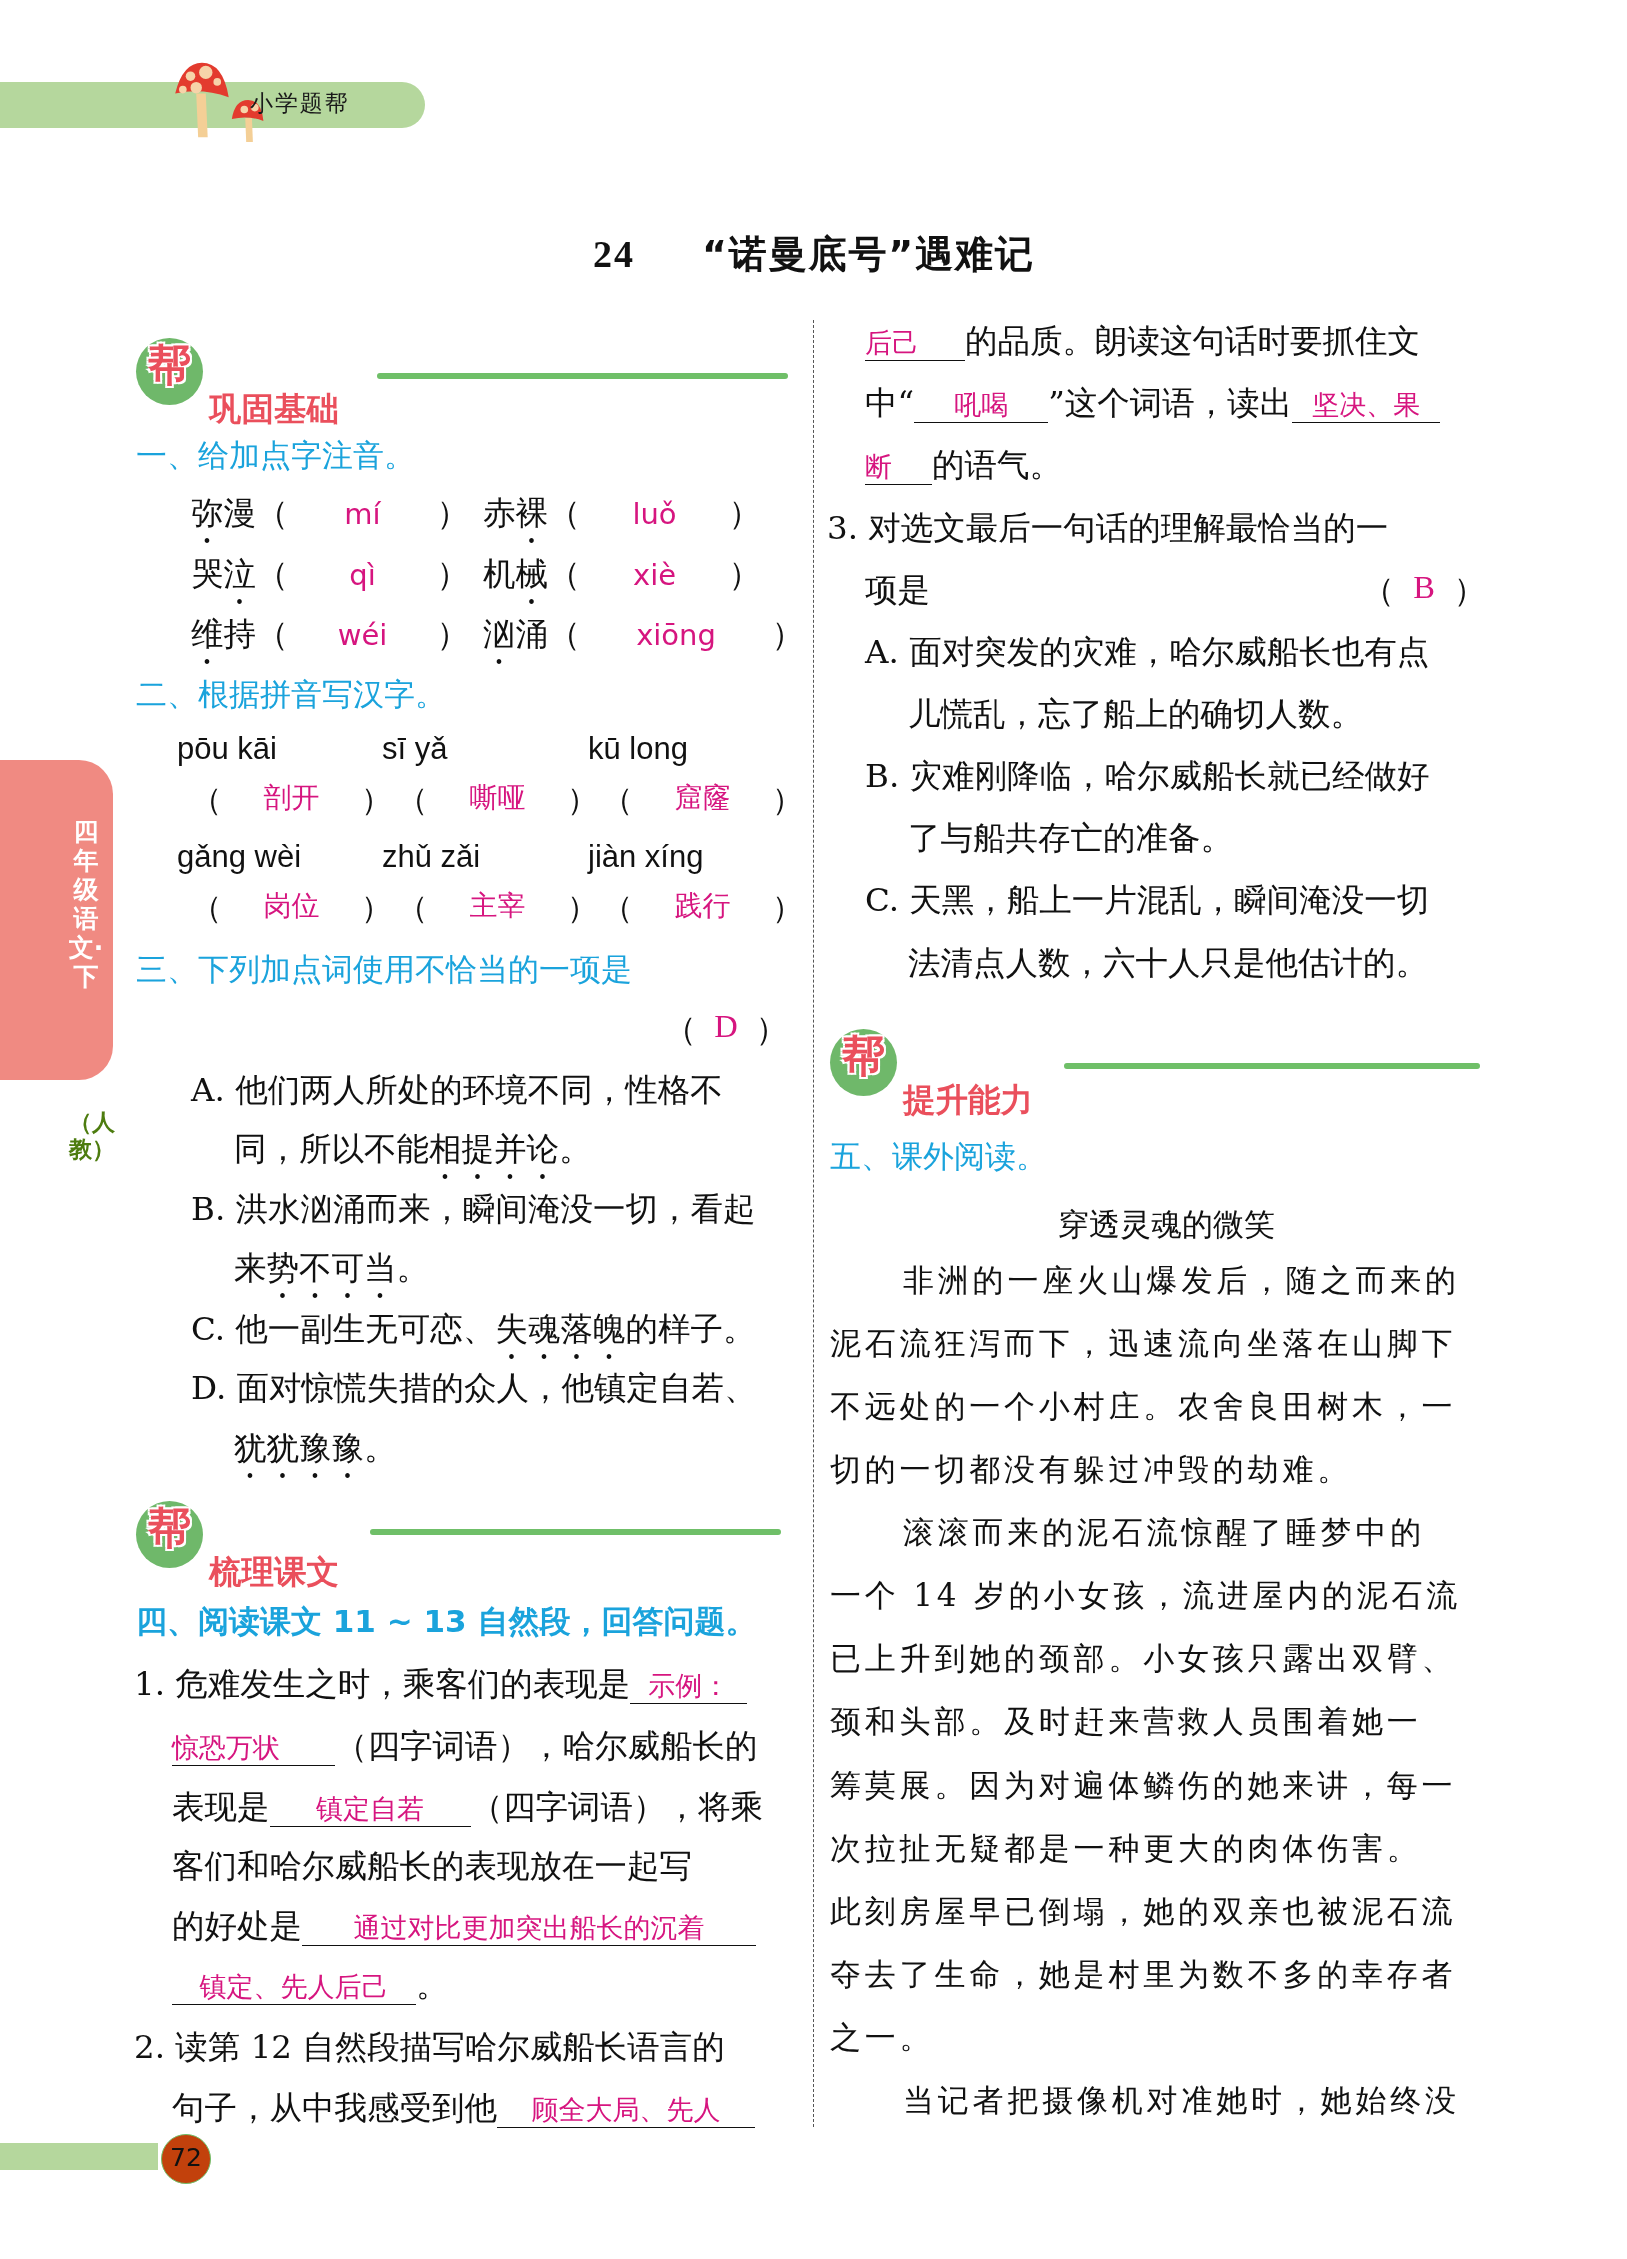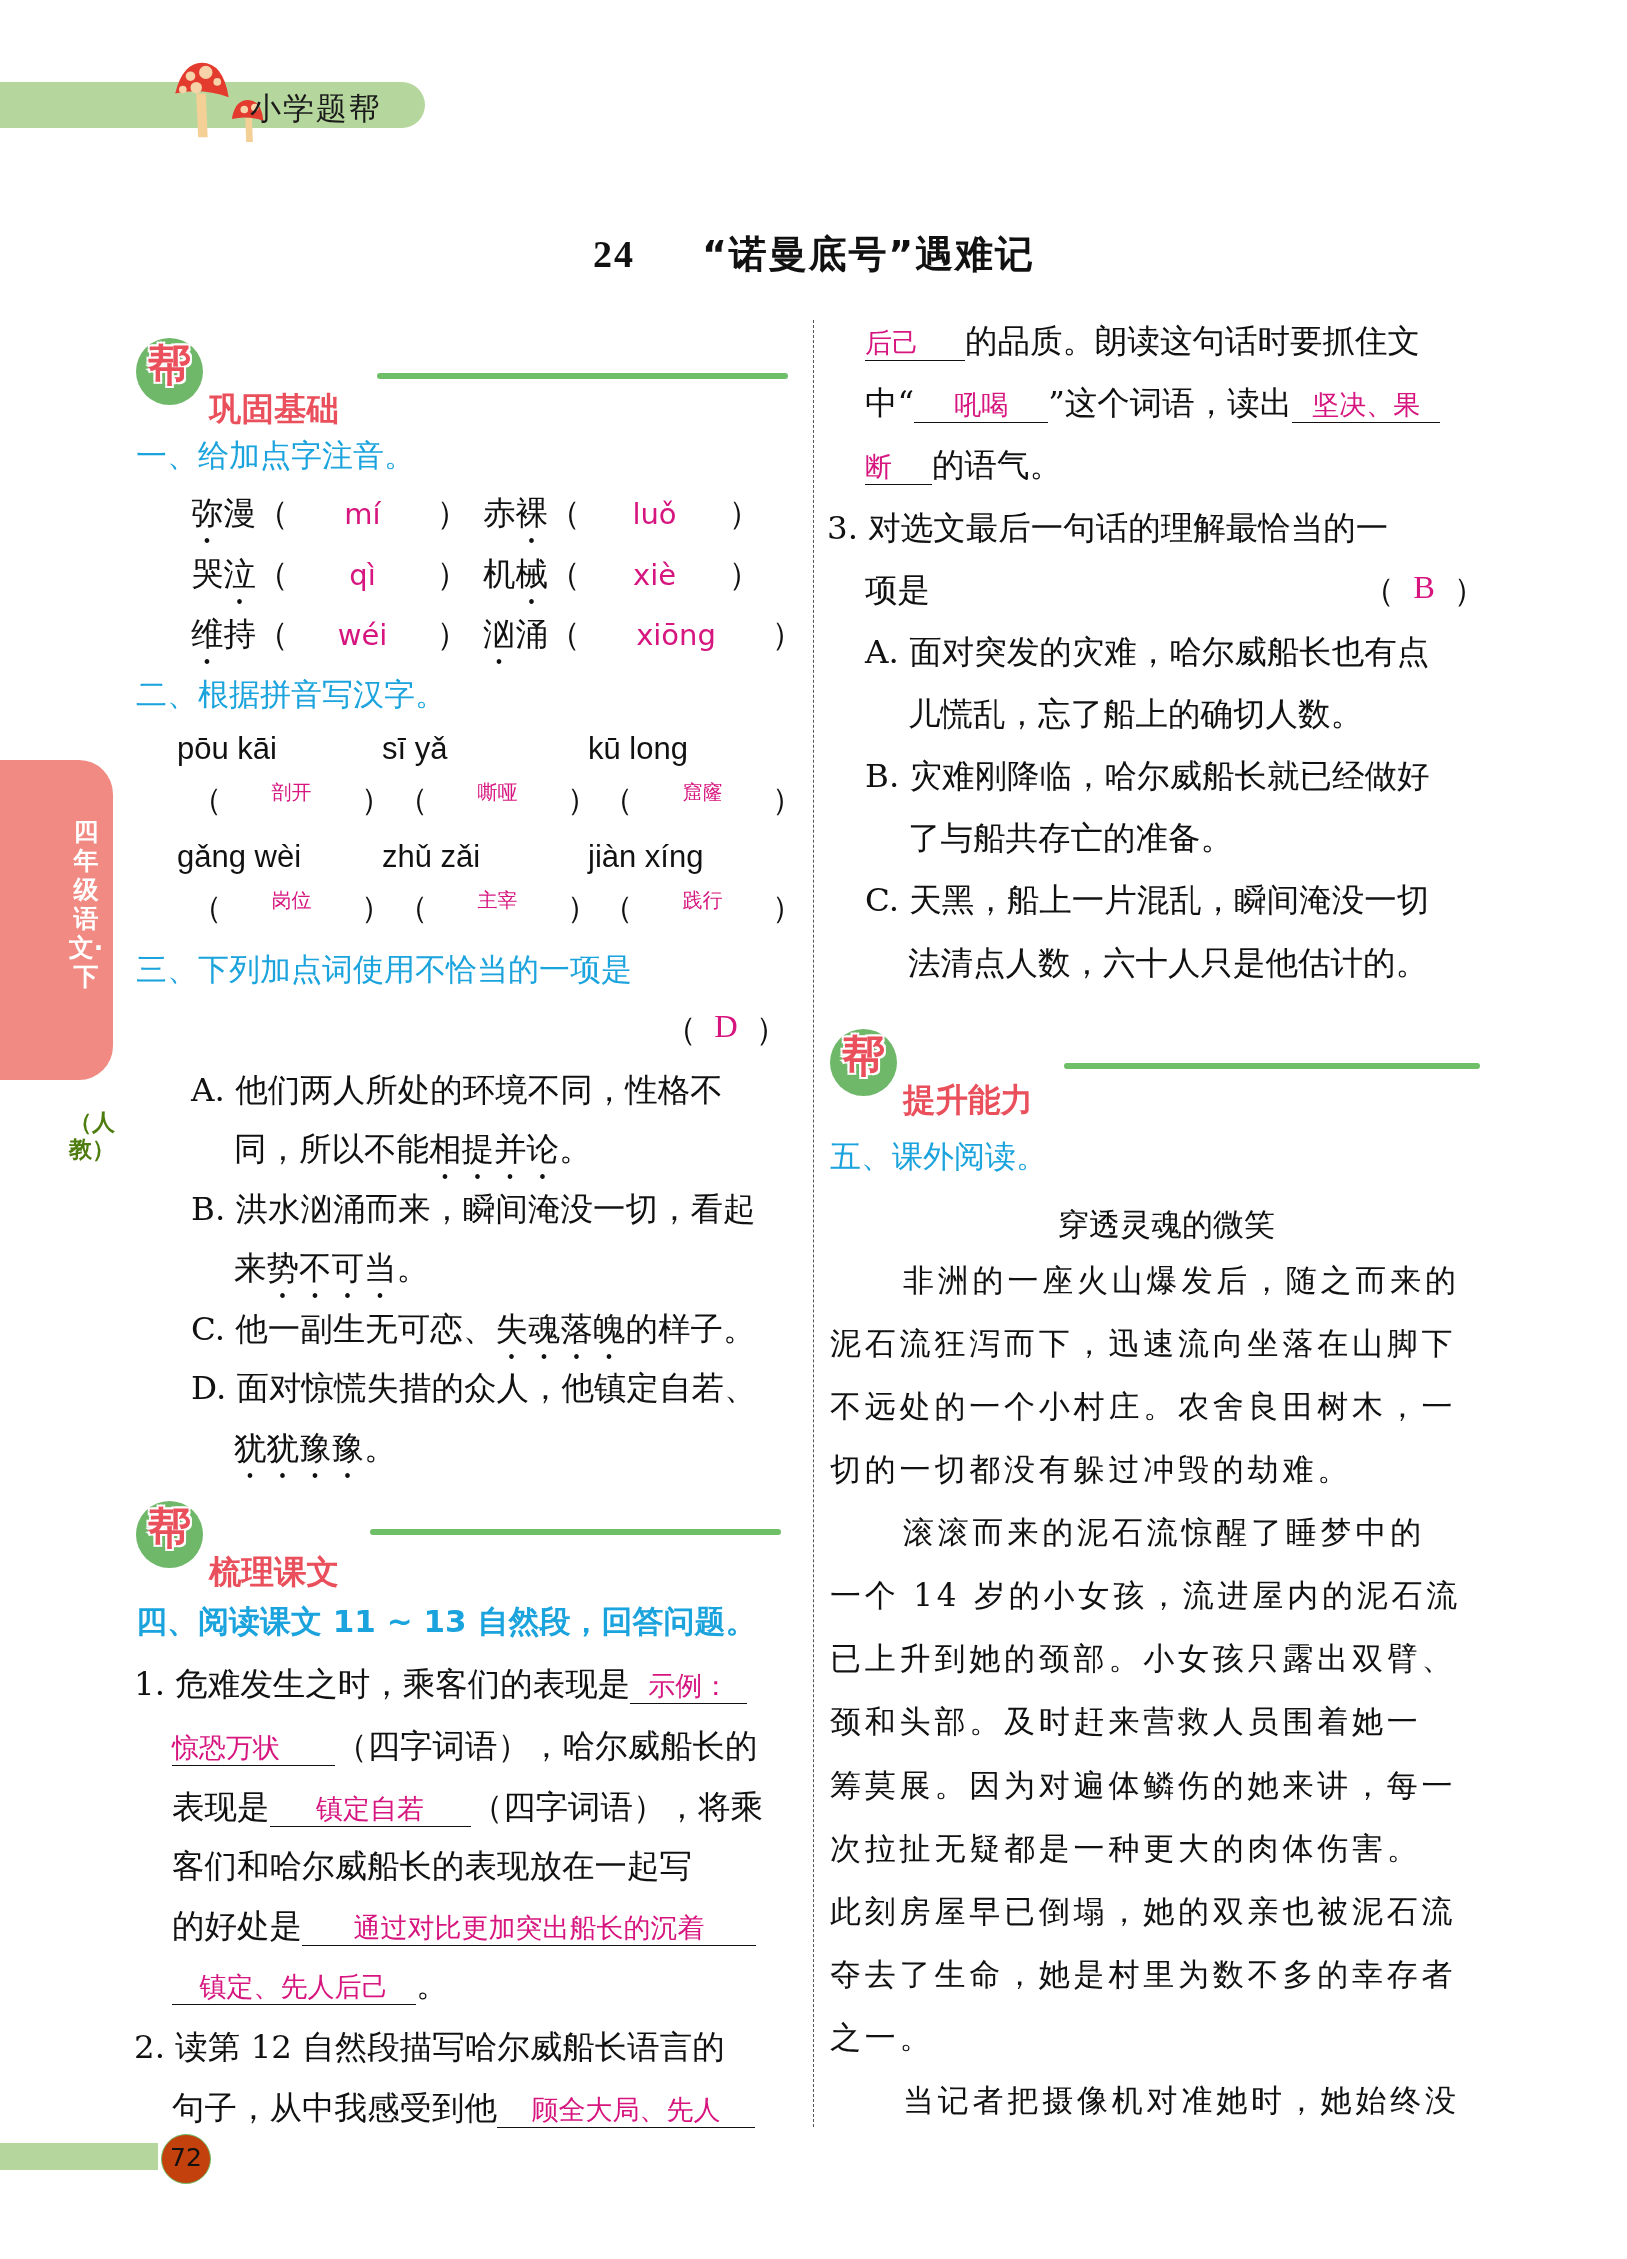--- a/index.html
+++ b/index.html
@@ -1,21 +1,21 @@
 <!DOCTYPE html>
 <html><head>
 <meta charset="utf-8">
 <style>
   * { box-sizing: border-box; margin: 0; padding: 0; }
   html, body { width: 1628px; height: 2260px; background: #ffffff; overflow: hidden; }
   body { position: relative; font-family: "DejaVu Serif", "Liberation Serif", serif; color: #111; }
 
   
   .top-band { position: absolute; left: 0; top: 82px; width: 425px; height: 46px; background: #b5d79d; border-radius: 0 25px 25px 0; }
-  .brand { position: absolute; left: 250px; top: 88px; font-family: "DejaVu Sans", sans-serif; font-size: 31px; color: #1a1a1a; letter-spacing: 1.9px; }
+  .brand { position: absolute; left: 250px; top: 88px; font-family: "DejaVu Sans", sans-serif; font-size: 23px; color: #1a1a1a; letter-spacing: 1.9px; }
   .mush { position: absolute; }
 
   .lesson-title { position: absolute; left: 0; width: 1628px; top: 229px; text-align: center; font-family: "DejaVu Sans", sans-serif; font-weight: bold; font-size: 38px; letter-spacing: 1.9px; }
   .lesson-title .num { font-family: "Liberation Serif", serif; margin-right: 67px; }
 
   
   .side-tab { position: absolute; left: 0; top: 760px; width: 113px; height: 320px; background: #f08a82; border-radius: 0 34px 34px 0; }
   .side-tab-text { position: absolute; left: 67px; top: 817px; width: 38px; color: #fff; font-family: "DejaVu Sans", sans-serif; font-weight: bold; font-size: 25px; line-height: 29px; text-align: center; }
   .side-edition { position: absolute; left: 69px; top: 1109px; width: 34px; color: #4d7c0f; font-family: "DejaVu Sans", sans-serif; font-weight: bold; font-size: 23px; line-height: 27px; text-align: center; }
 
@@ -32,21 +32,21 @@
   .line-txt { position: absolute; font-size: 32.5px; white-space: nowrap; color: #111; }
   .ans { color: #d6157f; font-family: "DejaVu Sans", sans-serif; }
   .ans-hand { color: #d6157f; font-family: "DejaVu Serif", serif; font-size: 27px; }
   .blank { display: inline-block; border-bottom: 1.9px solid #111; text-align: center; line-height: 1.1; }
   .dot { text-emphasis: filled dot; -webkit-text-emphasis: filled dot; text-emphasis-position: under; -webkit-text-emphasis-position: under; }
 
   .py-q { position: absolute; font-size: 32.5px; white-space: nowrap; }
   .py-q .ph { display: inline-block; width: 148px; text-align: center; font-family: "DejaVu Sans", sans-serif; font-size: 29px; color: #d6157f; }
   .py-label { position: absolute; width: 201px; text-align: left; font-family: Liberation Sans, sans-serif; font-size: 31px; }
   .py-box { position: absolute; width: 201px; font-size: 31px; display: flex; justify-content: space-between; }
-  .py-box .ans-hand { font-size: 20px; }
+  .py-box .ans-hand { font-size: 28px; }
 
   .passage-title { position: absolute; left: 832px; width: 669px; text-align: center; font-family: "DejaVu Sans", sans-serif; font-size: 31px; top: 1204px; }
   .passage { position: absolute; font-family: "DejaVu Serif", serif; font-size: 31px; white-space: nowrap; letter-spacing: 3.8px; }
 
   .page-num-band { position: absolute; left: 0; top: 2143px; width: 158px; height: 27px; background: #b5d79d; }
   .page-num { position: absolute; left: 161px; top: 2134px; width: 50px; height: 50px; border-radius: 50%; border: 1.9px solid #6fbf68; background: #c2410c; font-family: "DejaVu Sans", sans-serif; font-size: 25px; text-align: center; line-height: 46px; }
 </style>
 </head>
 <body>
 

